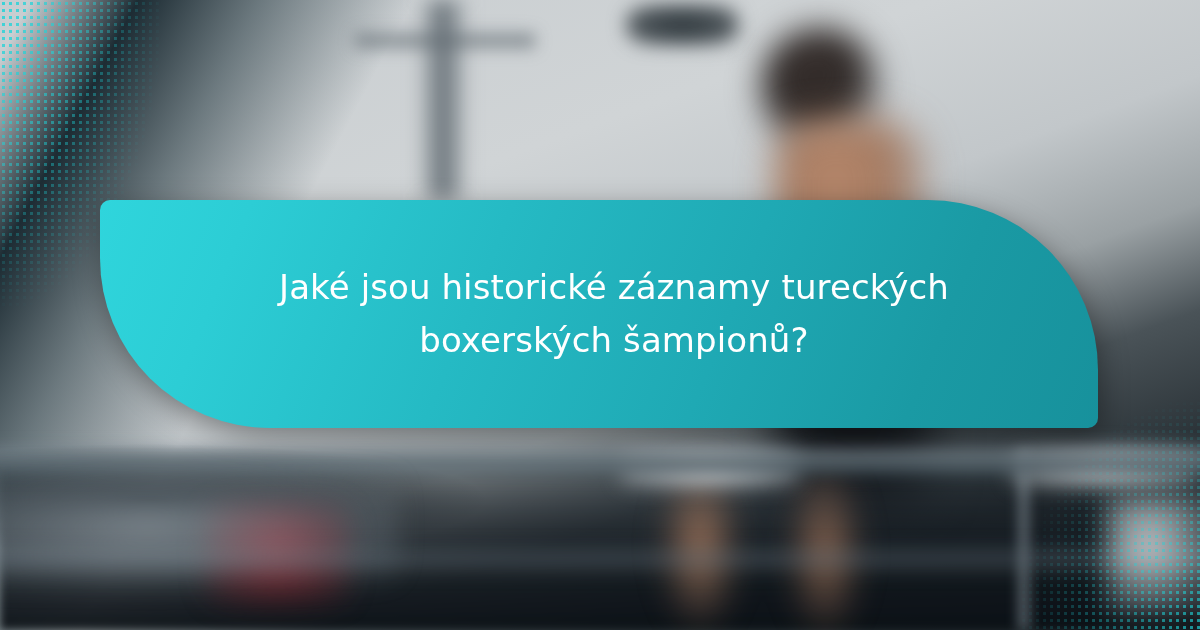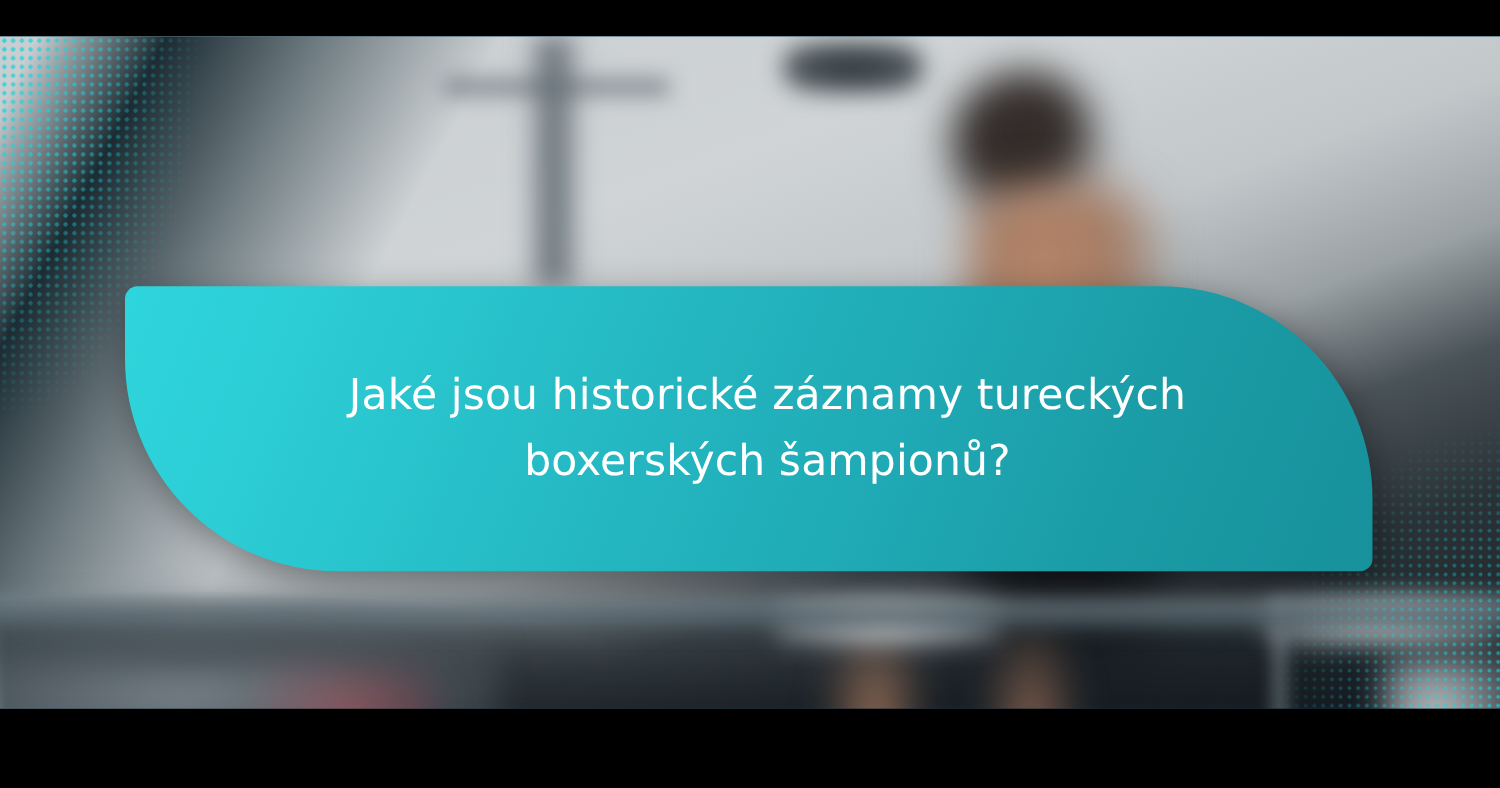--- a/index.html
+++ b/index.html
@@ -3,25 +3,24 @@
 <meta charset="utf-8">
 <style>
   html, body {
     margin: 0;
     padding: 0;
     background: #000;
   }
   .stage {
     position: relative;
     width: 1200px;
-    height: 538px;
+    height: 630px;
     overflow: hidden;
     font-family: "DejaVu Sans", sans-serif;
-    background: #0c4a6e;
-    margin-top: 29px;
+    background: #f97316;
   }
 
   
   .bg-photo {
     position: absolute;
     inset: 0;
     background:
       
       radial-gradient(ellipse 420px 70px at 150px 500px, rgba(18,28,34,0.85) 0%, rgba(18,28,34,0.35) 55%, rgba(18,28,34,0) 80%),
       

